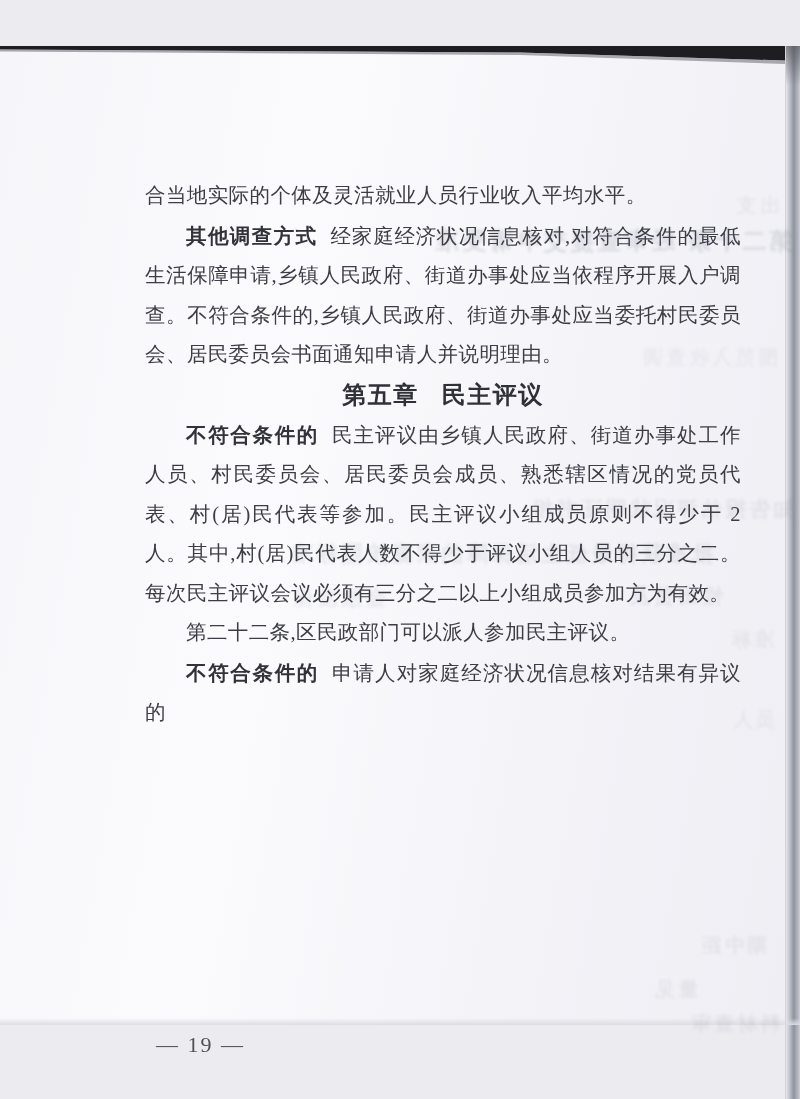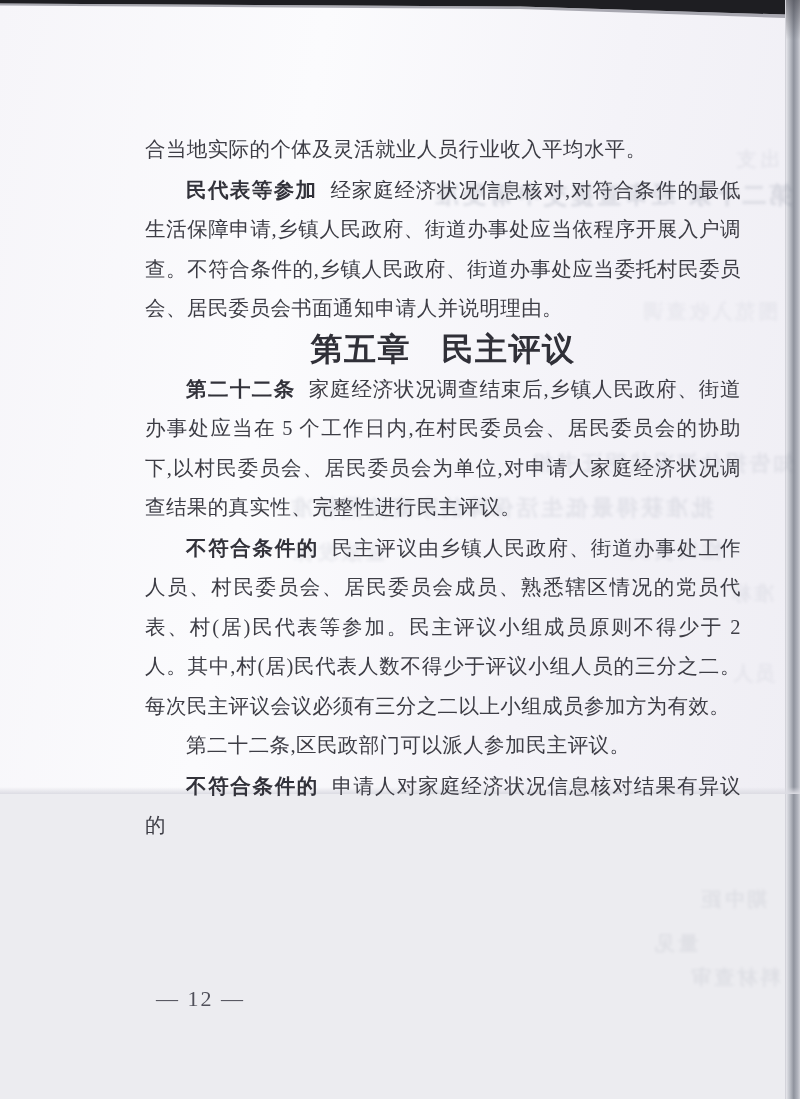--- a/index.html
+++ b/index.html
@@ -2,22 +2,23 @@
 <html><head>
 <meta charset="utf-8">
 <style>
   html, body { margin: 0; padding: 0; }
   body {
     width: 800px; height: 1099px; overflow: hidden;
     background: #ececf0;
     font-family: "Liberation Serif", serif;
   }
   .scan-page {
-    position: relative; width: 800px; height: 794px;
+    position: relative; width: 800px; height: 979px;
     background: linear-gradient(100deg, #f6f5f9 0%, #fbfbfd 35%, #f4f3f8 68%, #efeef4 100%);
+    margin-top: 46px;
   }
   
   .top-edge { position: absolute; top: 0; left: 0; width: 800px; height: 22px; }
   .right-edge {
     position: absolute; top: 0; right: 0; width: 14px; height: 1099px;
     background: linear-gradient(to right, #e7e7ec 0%, #b9bcc4 30%, #8f939d 55%, #b3b6bf 85%, #cfd1d7 100%);
     border-left: 1px solid #d3d3da;
   }
   .right-edge-top {
     position: absolute; top: 0; right: 0; width: 14px; height: 40px;
@@ -37,21 +38,21 @@
   .content p { margin: 0; }
   .indent { text-indent: 2em; }
   .clause { text-indent: 2em; }
   .clause-label {
     font-family: "Liberation Sans", sans-serif; font-weight: 700;
     color: #32323a; margin-right: 13px; letter-spacing: 1px;
   }
   .chapter-heading {
     margin: 16px 0 20px 0; text-align: center; text-indent: 0;
     font-family: "Liberation Sans", sans-serif; font-weight: 700;
-    font-size: 32px; line-height: 40px; color: #303038; letter-spacing: 1.5px;
+    font-size: 24px; line-height: 40px; color: #303038; letter-spacing: 1.5px;
   }
   .chapter-heading .chapter-no { margin-right: 0.95em; }
   .page-number {
     position: absolute; left: 156px; top: 986px;
     font-size: 22px; color: #50505a; letter-spacing: 2px;
     font-family: "Liberation Serif", serif;
   }
   
   .bleed-layer { position: absolute; inset: 0; pointer-events: none; }
   .bleed {
@@ -85,34 +86,31 @@
       <span class="bleed" style="left: 728px; top: 580px; font-size: 20px; opacity: 0.09;">准标</span>
       <span class="bleed" style="left: 730px; top: 660px; font-size: 20px; opacity: 0.08;">员人</span>
       <span class="bleed" style="left: 698px; top: 886px; font-size: 20px; opacity: 0.1;">期中距</span>
       <span class="bleed" style="left: 652px; top: 930px; font-size: 20px; opacity: 0.1;">量见</span>
       <span class="bleed" style="left: 688px; top: 964px; font-size: 20px; opacity: 0.1;">料材查审</span>
     </div>
 
   <div class="content">
     <p>合当地实际的个体及灵活就业人员行业收入平均水平。</p>
     <p class="clause">
-      <span class="clause-label">民代表等参加</span><span>经家庭经济状况信息核对,对符合条件的最低生活保障申请,乡镇人民政府、街道办事处应当依程序开展入户调查。不符合条件的,乡镇人民政府、街道办事处应当委托村民委员会、居民委员会书面通知申请人并说明理由。</span>
+      <span class="clause-label">其他调查方式</span><span>经家庭经济状况信息核对,对符合条件的最低生活保障申请,乡镇人民政府、街道办事处应当依程序开展入户调查。不符合条件的,乡镇人民政府、街道办事处应当委托村民委员会、居民委员会书面通知申请人并说明理由。</span>
     </p>
 
     <p class="chapter-heading">
       <span class="chapter-no">第五章</span><span>民主评议</span>
     </p>
 
-    <p class="clause">
-      <span class="clause-label">第二十二条</span><span>家庭经济状况调查结束后,乡镇人民政府、街道办事处应当在 5 个工作日内,在村民委员会、居民委员会的协助下,以村民委员会、居民委员会为单位,对申请人家庭经济状况调查结果的真实性、完整性进行民主评议。</span>
-    </p>
     <p class="clause">
       <span class="clause-label">不符合条件的</span><span>民主评议由乡镇人民政府、街道办事处工作人员、村民委员会、居民委员会成员、熟悉辖区情况的党员代表、村(居)民代表等参加。民主评议小组成员原则不得少于 2 人。其中,村(居)民代表人数不得少于评议小组人员的三分之二。每次民主评议会议必须有三分之二以上小组成员参加方为有效。</span>
     </p>
     <p class="indent">第二十二条,区民政部门可以派人参加民主评议。</p>
     <p class="clause">
       <span class="clause-label">不符合条件的</span><span>申请人对家庭经济状况信息核对结果有异议的</span>
     </p>
   </div>
 
-  <div class="page-number">— 12 —</div>
+  <div class="page-number">— 19 —</div>
 
 </div>
 
 </body></html>

